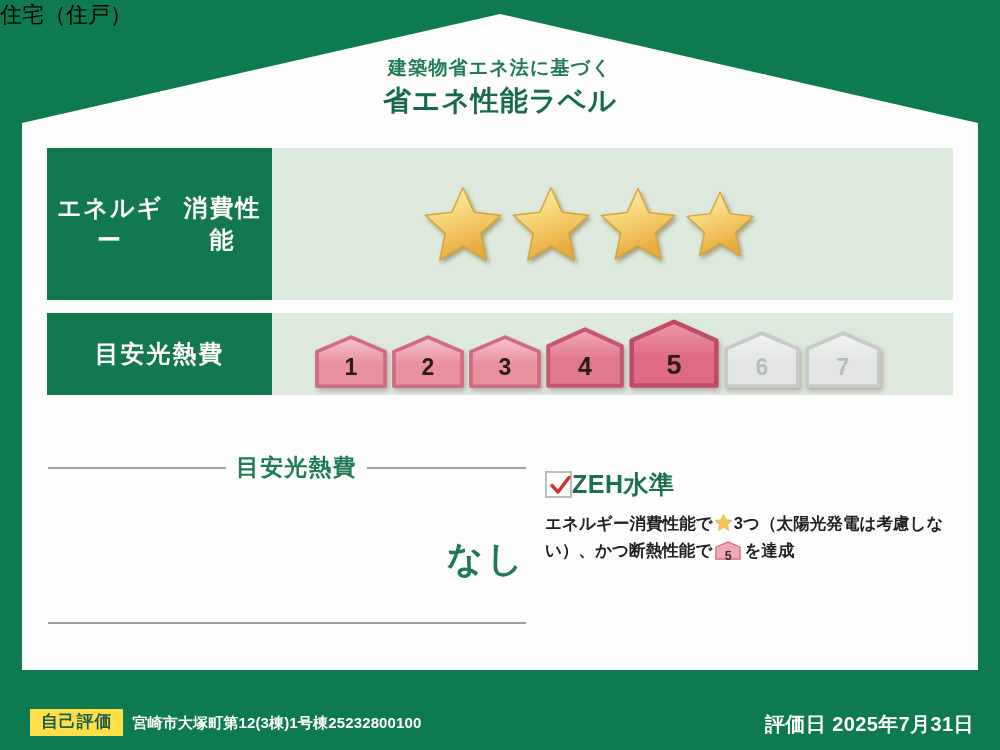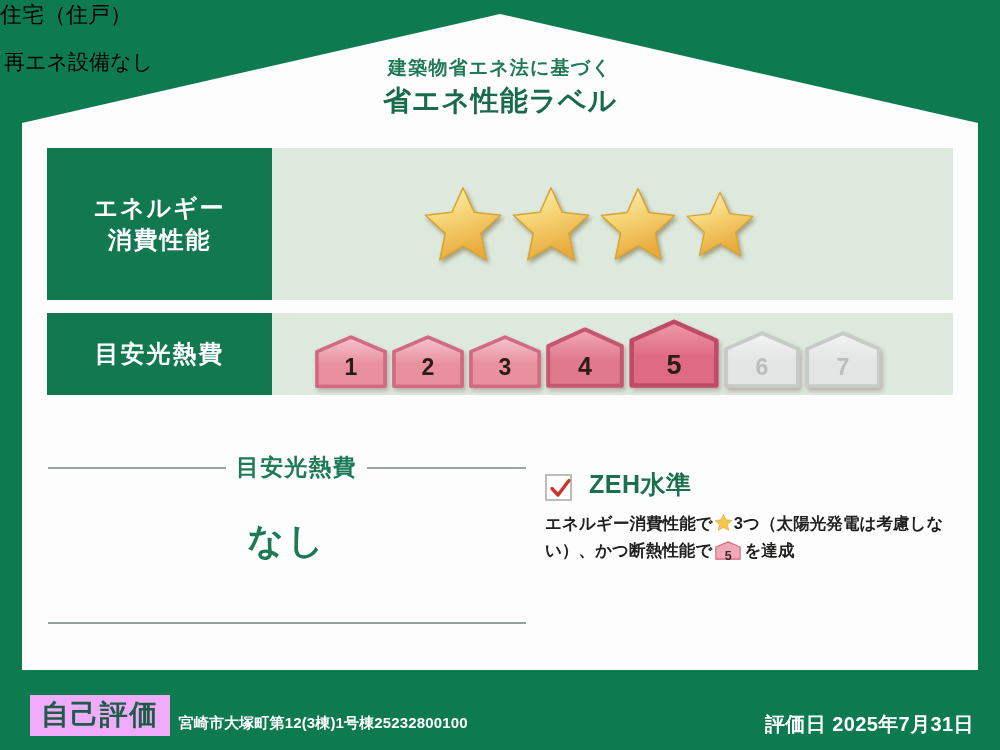--- a/index.html
+++ b/index.html
@@ -55,21 +55,21 @@
     position:absolute;z-index:5;display:flex;
     left:47px;width:906px;
   }
   #row-energy{top:148px;height:152px;}
   #row-insulation{top:313px;height:82px;}
 
   .perf-label{
     width:225px;flex:0 0 225px;
     background:#12784f;
     color:#ffffff;
-    display:flex;flex-direction:column;
+    display:flex;
     align-items:center;justify-content:center;
     font-weight:bold;font-size:24px;letter-spacing:.08em;
     line-height:1.32;text-align:center;
   }
   #row-insulation .perf-label{font-size:24px;}
   .perf-value{
     flex:1;background:#dde9dc;
     display:flex;align-items:center;
   }
   #stars-container{
@@ -111,35 +111,35 @@
   }
   #utility-heading{
     display:flex;align-items:center;gap:10px;
     font-size:23px;font-weight:bold;color:#1d7a55;
     letter-spacing:.05em;
     margin-top:44px;
   }
   #utility-heading .rule{height:2px;background:#9aa8a3;flex:1;}
   #utility-heading .rule.left{flex:0 0 178px;}
   #utility-value{
-    margin-top:34px;text-align:center;
+    margin-top:52px;text-align:right;
     font-size:36px;font-weight:bold;color:#1d7a55;
     letter-spacing:.08em;
   }
   #utility-rule-bottom{
     position:absolute;left:48px;top:622px;width:478px;height:2px;
     background:#93a19c;z-index:5;
   }
 
   
   #zeh-section{
     position:absolute;z-index:5;
     left:545px;top:468px;width:415px;
   }
-  #zeh-title-row{display:flex;align-items:flex-end;gap:17px;}
+  #zeh-title-row{display:flex;align-items:center;gap:0;}
   #zeh-checkbox{
     width:27px;height:27px;flex:0 0 27px;
     border:2px solid #b9beba;background:#fff;
     position:relative;box-sizing:border-box;
   }
   #zeh-checkbox svg{position:absolute;left:2px;top:1px;}
   #zeh-title{
     font-size:25px;font-weight:bold;color:#1a6f4d;
     letter-spacing:.02em;
   }
@@ -163,22 +163,22 @@
   
   #footer{
     position:absolute;left:0;right:0;bottom:0;height:78px;
     z-index:6;
   }
   #footer-left{
     position:absolute;left:30px;bottom:14px;
     display:flex;align-items:flex-end;gap:9px;
   }
   #badge-self-eval{
-    background:#f0abfc;color:#1d5c45;
-    font-weight:bold;font-size:28px;letter-spacing:.05em;
+    background:#fde047;color:#1d5c45;
+    font-weight:bold;font-size:17px;letter-spacing:.05em;
     padding:3px 11px 4px;line-height:1.2;
   }
   #footer-address{
     color:#ffffff;font-size:15px;font-weight:bold;
     letter-spacing:.01em;padding-bottom:3px;
   }
   #footer-right{
     position:absolute;right:26px;bottom:12px;text-align:right;
   }
   #footer-date{
@@ -189,21 +189,20 @@
   }
 </style>
 </head>
 <body>
 
 <div id="label-card">
 
   <div id="white-panel"></div>
 
   <div id="badge-building-type">住宅（住戸）</div>
-  <div id="badge-renewable">再エネ設備なし</div>
 
   <div id="header-block">
     <div id="title-sub">建築物省エネ法に基づく</div>
     <div id="title-main">省エネ性能ラベル</div>
   </div>
 
   <div class="perf-row" id="row-energy">
     <div class="perf-label">
       <span>エネルギー</span>
       <span>消費性能</span>

